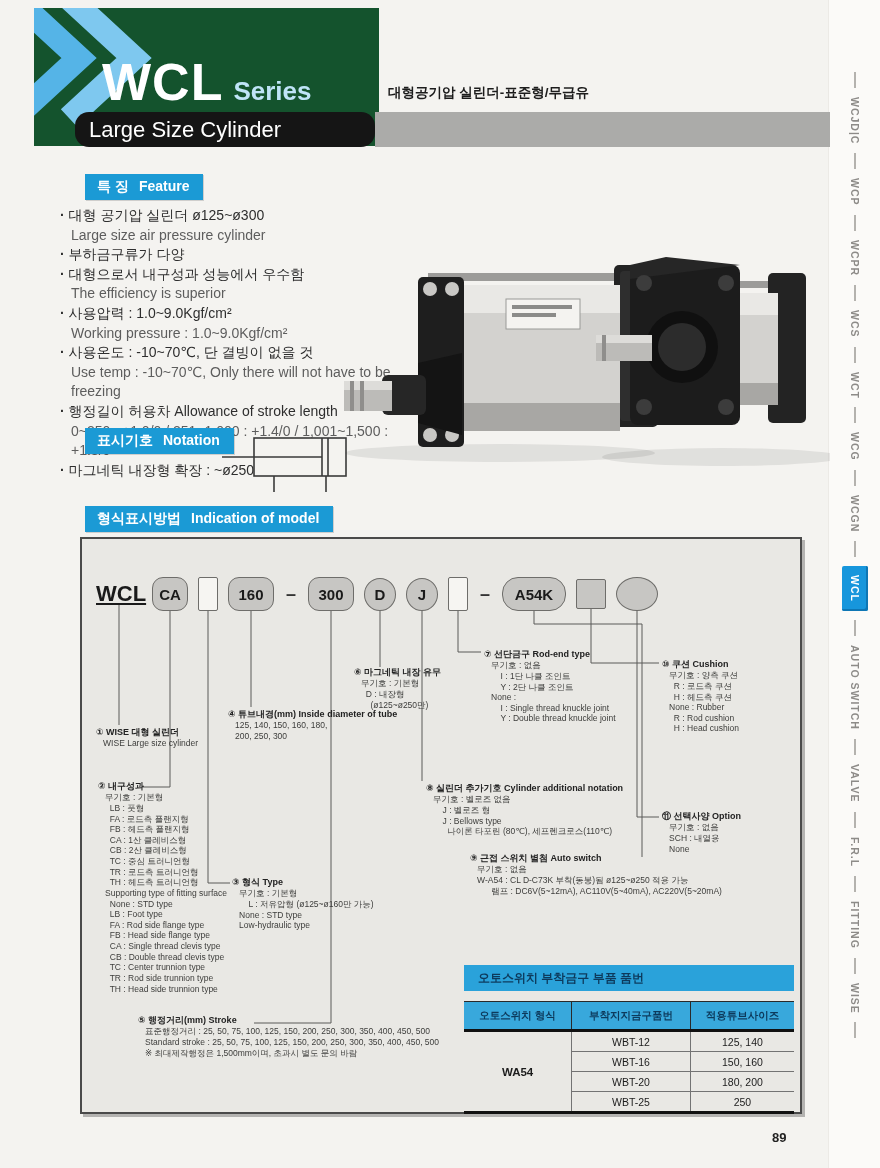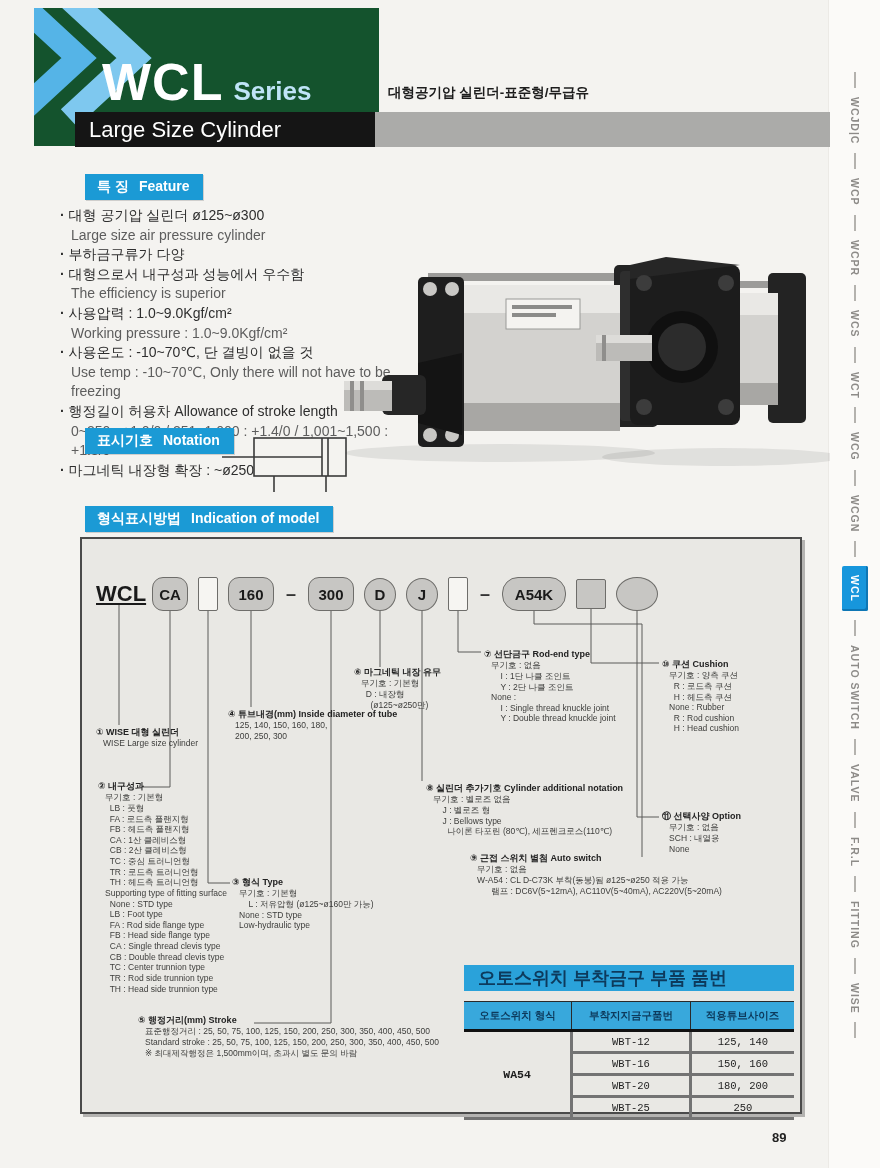--- a/index.html
+++ b/index.html
@@ -22,21 +22,21 @@
     background:#1796dc;color:#fff;padding:9px 7px;border-radius:2px;
     box-shadow:inset -2px -2px 0 #0e76b4;
   }
   
   .header-blue{position:absolute;left:34px;top:8px;width:345px;height:138px;background:#14532d;overflow:hidden;}
   .hdr-title{position:absolute;left:68px;top:44px;white-space:nowrap;}
   .hdr-title .big{font-size:52px;font-weight:bold;color:#fff;letter-spacing:1px;}
   .hdr-title .small{font-size:26px;font-weight:bold;color:#bfe4f7;margin-left:10px;}
   .black-bar{
     position:absolute;left:75px;top:112px;width:300px;height:35px;background:#151515;
-    color:#fff;font-size:22px;line-height:35px;padding-left:14px;box-sizing:border-box;white-space:nowrap;
+    color:#fff;font-size:22px;line-height:35px;padding-left:14px;box-sizing:border-box;white-space:nowrap;border-radius:14px;
   }
   .gray-bar{position:absolute;left:375px;top:112px;width:455px;height:35px;background:#ababa9;}
   .tagline{position:absolute;left:388px;top:84px;font-size:13.5px;font-weight:bold;color:#1c1c1c;}
   
   .sec-label{
     position:absolute;background:#1b9ad5;color:#fff;font-weight:bold;font-size:14px;
     padding:4px 14px 4px 12px;white-space:nowrap;box-shadow:1px 1px 0 rgba(0,0,0,.15);
   }
   .sec-label .en{margin-left:10px;}
   
@@ -78,31 +78,31 @@
   .ann-4{left:56px;top:476px;}
   .ann-5{left:272px;top:128px;}
   .ann-6{left:402px;top:110px;}
   .ann-7{left:344px;top:244px;}
   .ann-8{left:388px;top:314px;}
   .ann-9{left:580px;top:120px;}
   .ann-10{left:580px;top:272px;}
   
   .tbl-title{
     position:absolute;left:382px;top:426px;width:330px;height:26px;background:#2aa2da;
-    color:#0d3a5c;font-weight:bold;font-size:18px;line-height:26px;padding-left:14px;box-sizing:border-box;
+    color:#0d3a5c;font-weight:bold;font-size:12px;line-height:26px;padding-left:14px;box-sizing:border-box;
   }
   table.switch-table{
     position:absolute;left:382px;top:462px;width:330px;border-collapse:collapse;
     font-size:10.5px;color:#1c1c1c;border-bottom:3px solid #111;
   }
   .switch-table th{
     background:#38a8dc;color:#0d3a5c;font-weight:bold;height:25px;
     border:1px solid #2a2a2a;border-bottom:3px solid #111;
   }
-  .switch-table td{height:17px;text-align:center;border:3px solid #737373;font-family:Liberation Mono, monospace;}
+  .switch-table td{height:17px;text-align:center;border:1px solid #737373;}
   .switch-table td.model{font-size:11.5px;font-weight:bold;border-left:none;}
   .switch-table th:first-child,.switch-table td:first-child{border-left:none;}
   .switch-table th:last-child,.switch-table td:last-child{border-right:none;}
   
   .page-num{position:absolute;left:772px;top:1130px;font-size:13px;font-weight:bold;color:#222;}
 </style>
 </head>
 <body>
 
 <div class="sidebar">

